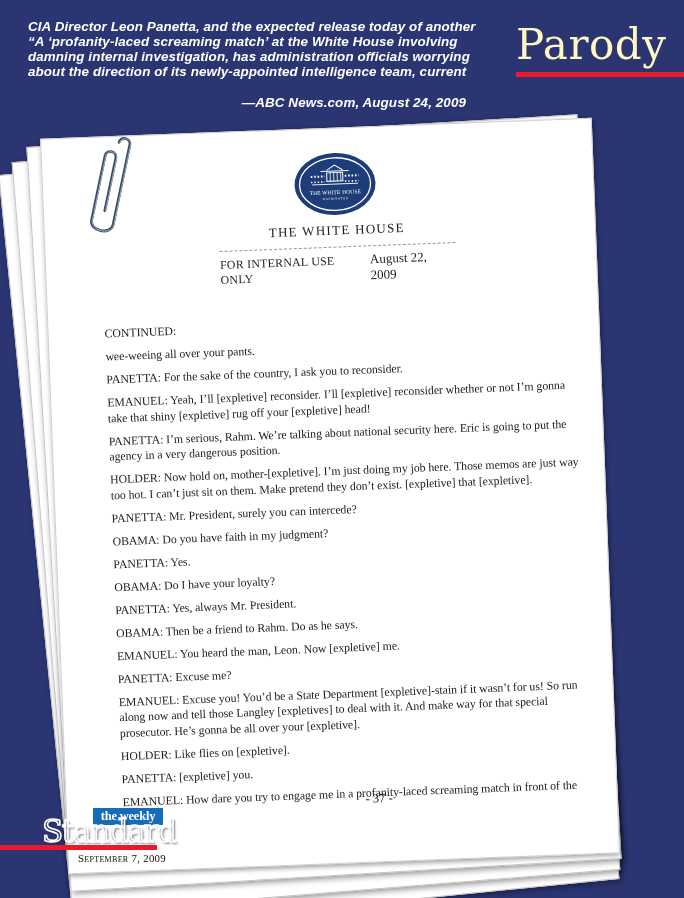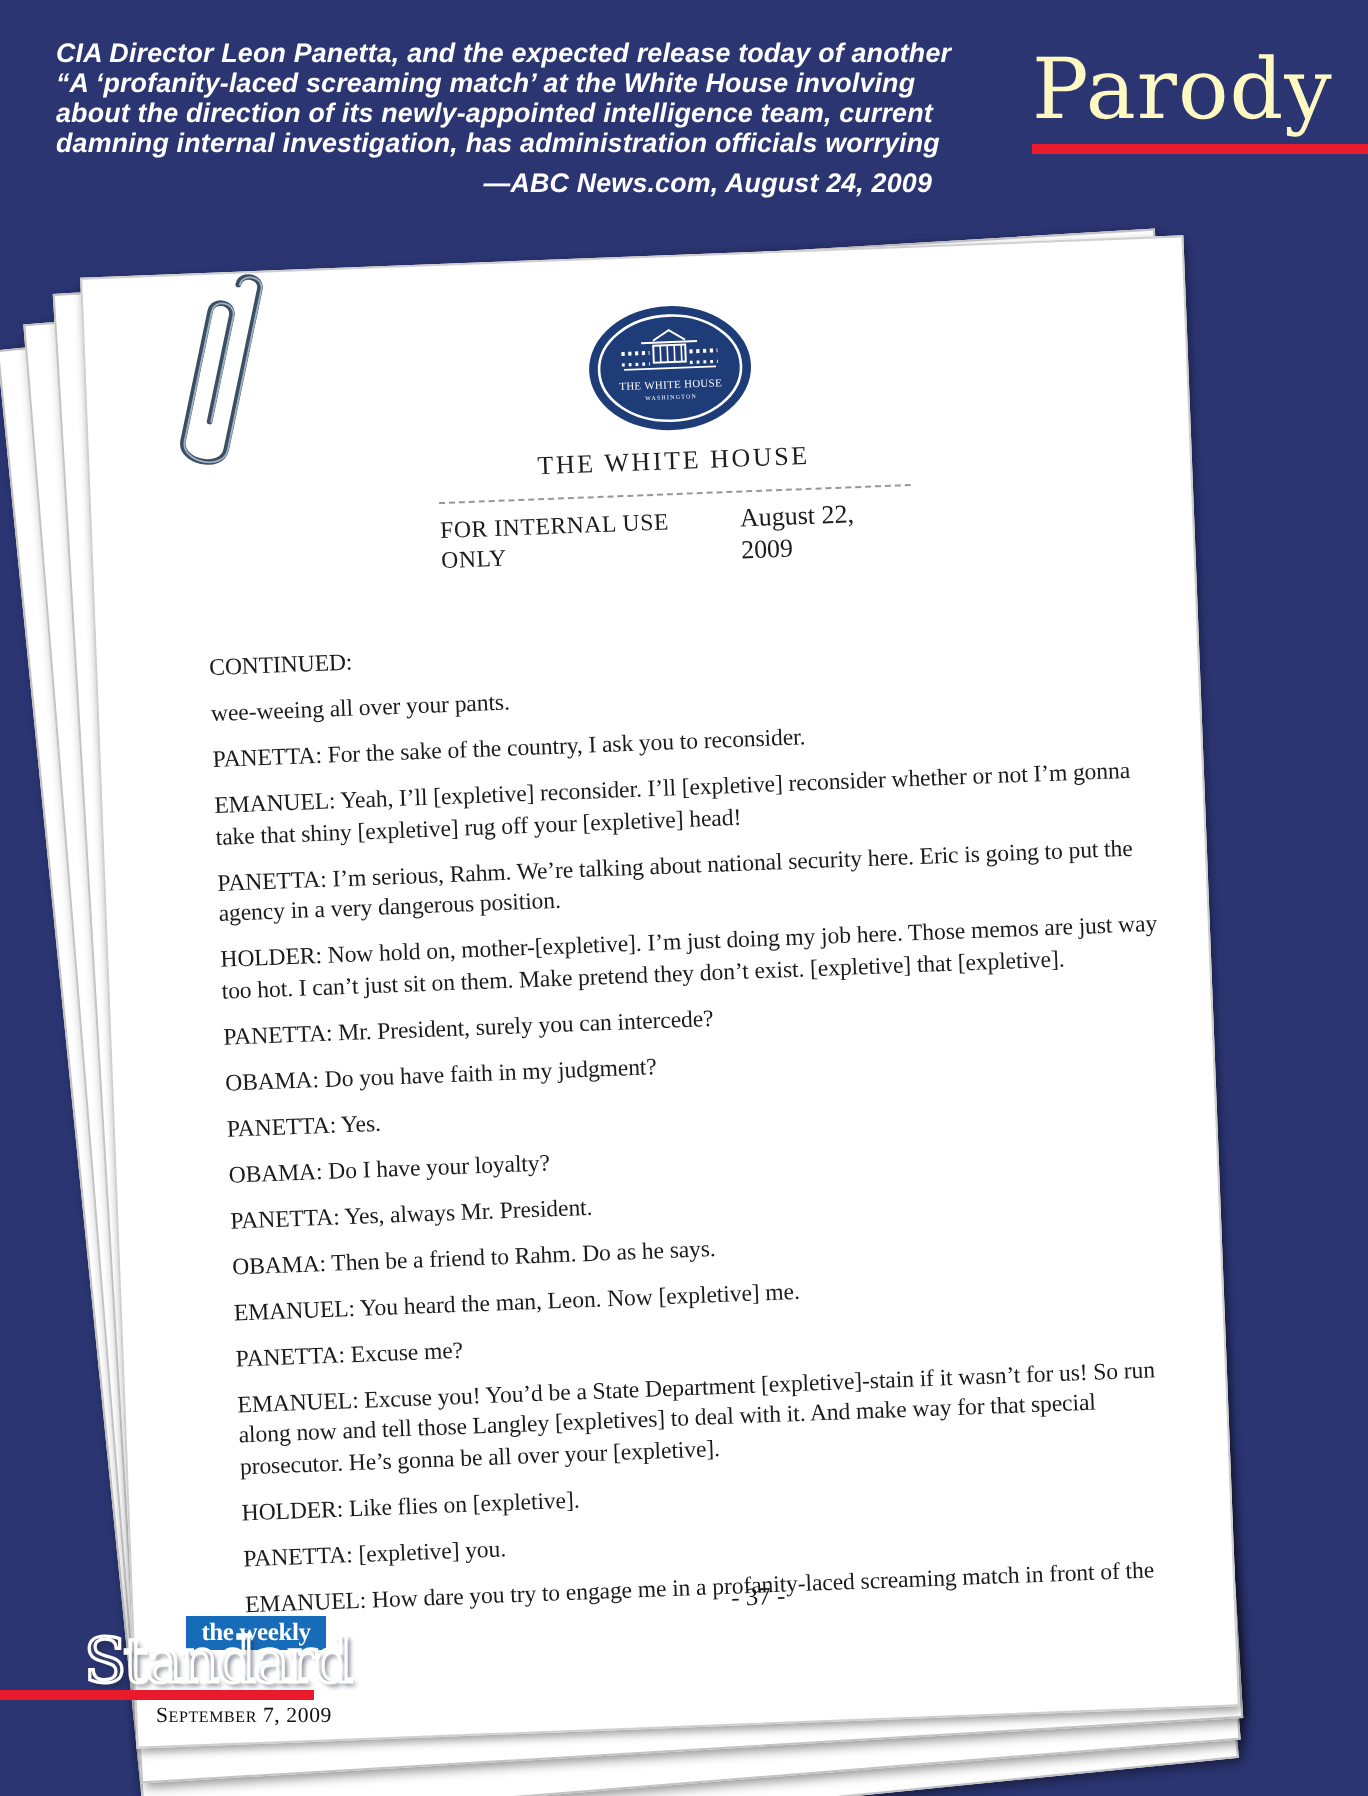--- a/index.html
+++ b/index.html
@@ -15,21 +15,21 @@
     font-family:"Liberation Sans",sans-serif;
   }
 
   
   .quote{
     position:absolute;left:28px;top:19px;width:440px;
     color:#fff;font-style:italic;font-weight:bold;
     font-size:13.4px;line-height:15px;letter-spacing:0.1px;
   }
   .quote div{white-space:nowrap;}
-  .quote .attribution{text-align:right;padding-right:2px;margin-top:5px;}
+  .quote .attribution{text-align:right;padding-right:2px;margin-top:16px;}
   .parody{
     position:absolute;left:516px;top:20px;
     font-family:"DejaVu Serif",serif;font-size:42px;color:#fef9c3;
     letter-spacing:0.5px;z-index:5;
   }
   .parody-rule{
     position:absolute;left:516px;top:72px;width:168px;height:5px;
     background:var(--accent-red);z-index:4;
   }
 
@@ -104,22 +104,22 @@
   }
 </style>
 </head>
 <body>
 
 <div class="page">
 
   <div class="quote">
     <div>CIA Director Leon Panetta, and the expected release today of another</div>
     <div>“A ‘profanity-laced screaming match’ at the White House involving</div>
+    <div>damning internal investigation, has administration officials worrying</div>
     <div>about the direction of its newly-appointed intelligence team, current</div>
-    <div>damning internal investigation, has administration officials worrying</div>
     <div class="attribution">—ABC News.com, August 24, 2009</div>
   </div>
   <div class="parody">Parody</div>
   <div class="parody-rule"></div>
 
   <div class="sheet s4"></div>
   <div class="sheet s3"></div>
   <div class="sheet s2"></div>
 
   <div class="paper">

